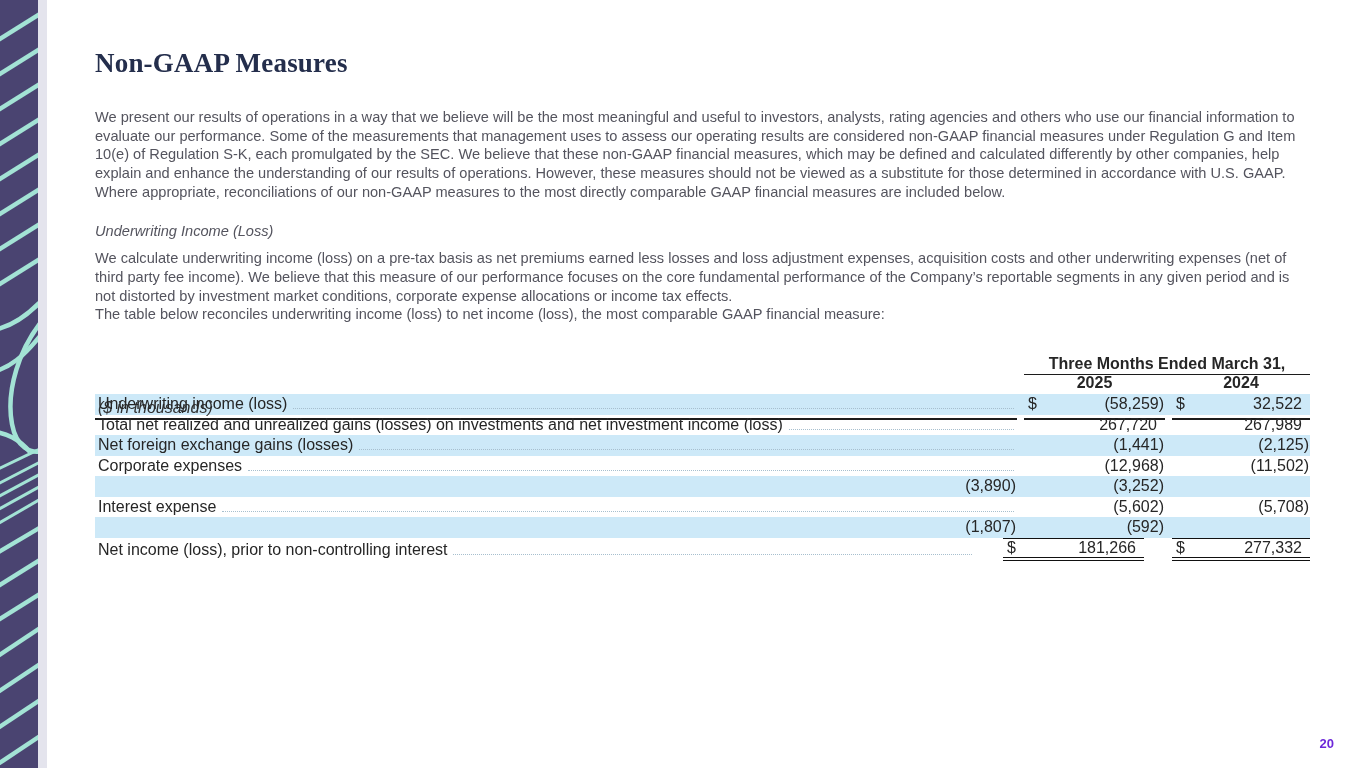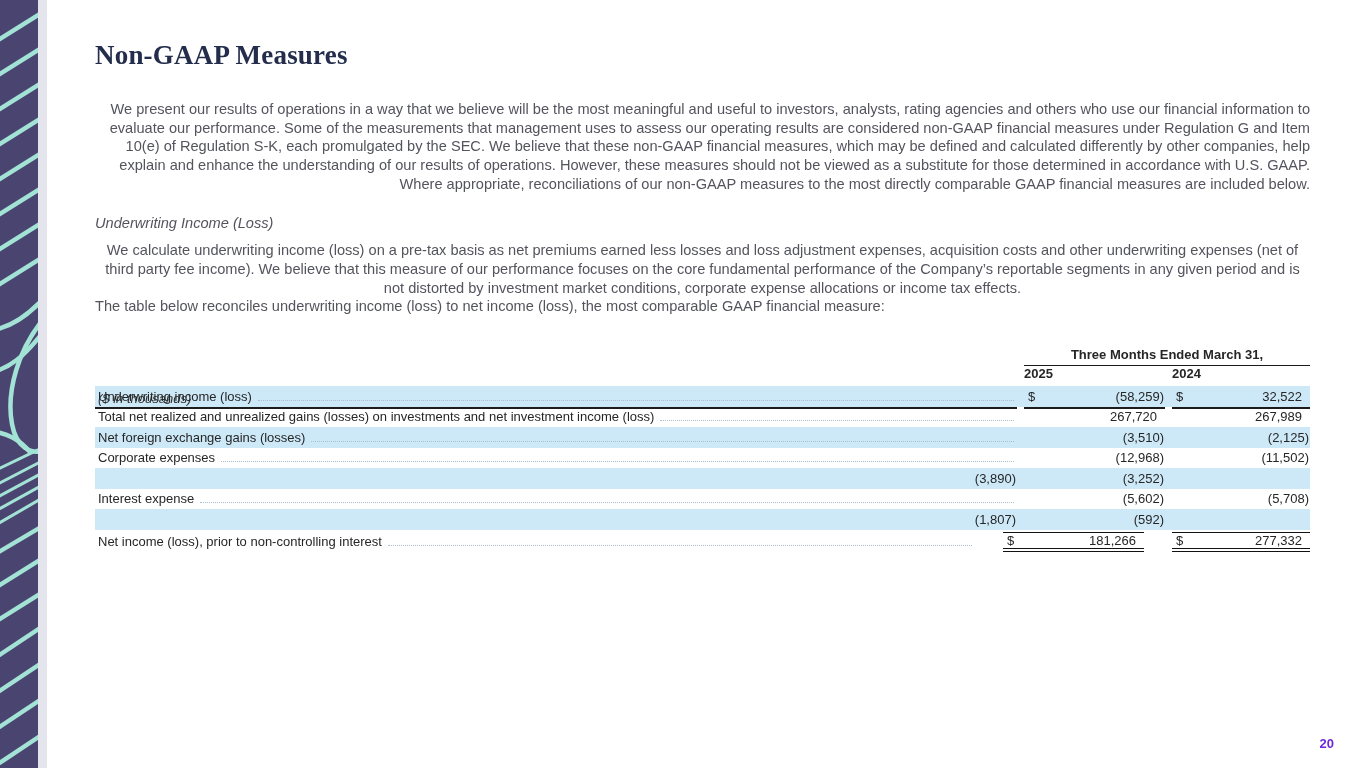--- a/index.html
+++ b/index.html
@@ -4,38 +4,38 @@
 <style>
   html,body{margin:0;padding:0;}
   body{
     width:1365px;height:768px;position:relative;background:#ffffff;overflow:hidden;
     font-family:"Liberation Sans", sans-serif;
   }
   
   .sidebar{position:absolute;left:0;top:0;width:38px;height:768px;}
   .sidebar-strip{position:absolute;left:38px;top:0;width:9px;height:768px;background:#e4e4ed;}
   
-  .content{position:absolute;left:95px;top:4px;width:1215px;}
+  .content{position:absolute;left:95px;top:12px;width:1215px;}
   .title{
     font-family:"Liberation Serif", serif;font-size:27px;font-weight:bold;
     color:#242e4c;margin:36px 0 0 0;letter-spacing:.2px;
   }
   .para{font-size:14.6px;line-height:18.7px;margin:0;color:#54545e;}
-  .p1{margin-top:29px;text-align:right;}
+  .p1{margin-top:29px;}
   .sub{margin-top:20px;font-style:italic;}
-  .p2{margin-top:9px;text-align:center;}
+  .p2{margin-top:9px;}
   .p3{}
   
-  .fin-table{margin-top:31px;width:1215px;font-size:13px;color:#262626;}
+  .fin-table{margin-top:31px;width:1215px;font-size:16px;color:#262626;}
   .t-row{display:grid;grid-template-columns:1fr 141px 138px;column-gap:7px;}
   .hdr1{height:19px;}
   .period-cell{grid-column:2 / 4;text-align:center;font-weight:bold;border-bottom:1.5px solid #1c1c1c;padding-bottom:1px;white-space:nowrap;}
   .hdr2{height:20px;}
   .units-cell{font-style:italic;display:flex;align-items:flex-end;border-bottom:2px solid #1c1c1c;padding:0 0 1px 3px;color:#303030;margin-top:25px;}
-  .yr-cell{font-weight:bold;border-bottom:2px solid #1c1c1c;padding-bottom:1px;}
+  .yr-cell{text-align:center;font-weight:bold;border-bottom:2px solid #1c1c1c;padding-bottom:1px;}
   .d-row{height:20.5px;align-items:center;}
   .d-row.blue{background:#cde9f8;}
   .lbl-cell{display:flex;align-items:baseline;white-space:nowrap;overflow:hidden;padding-left:3px;}
   .leader{flex:1;border-bottom:1.3px dotted #a7bfce;margin:0 3px 3px 6px;min-width:12px;}
   .val-cell{display:flex;justify-content:space-between;align-items:center;padding:0 8px 0 4px;}
   .num{text-align:center;}
   .num.neg{margin-right:-7px;}
   .total{height:24px;gap:28px;}
   .total .val-cell{border-top:1.8px solid #111;border-bottom:4px double #111;}
   
@@ -135,21 +135,21 @@
         </div>
     </div>
 
     <div class="t-row d-row blue">
       <div class="lbl-cell">
           <span>Net foreign exchange gains (losses)</span>
           <span class="leader"></span>
         </div>
       <div class="val-cell">
           <span></span>
-          <span class="num neg">(3,510)</span>
+          <span class="num neg">(1,441)</span>
         </div>
       <div class="val-cell">
           <span></span>
           <span class="num neg">(2,125)</span>
         </div>
     </div>
 
     <div class="t-row d-row">
       <div class="lbl-cell">
           <span>Corporate expenses</span>

